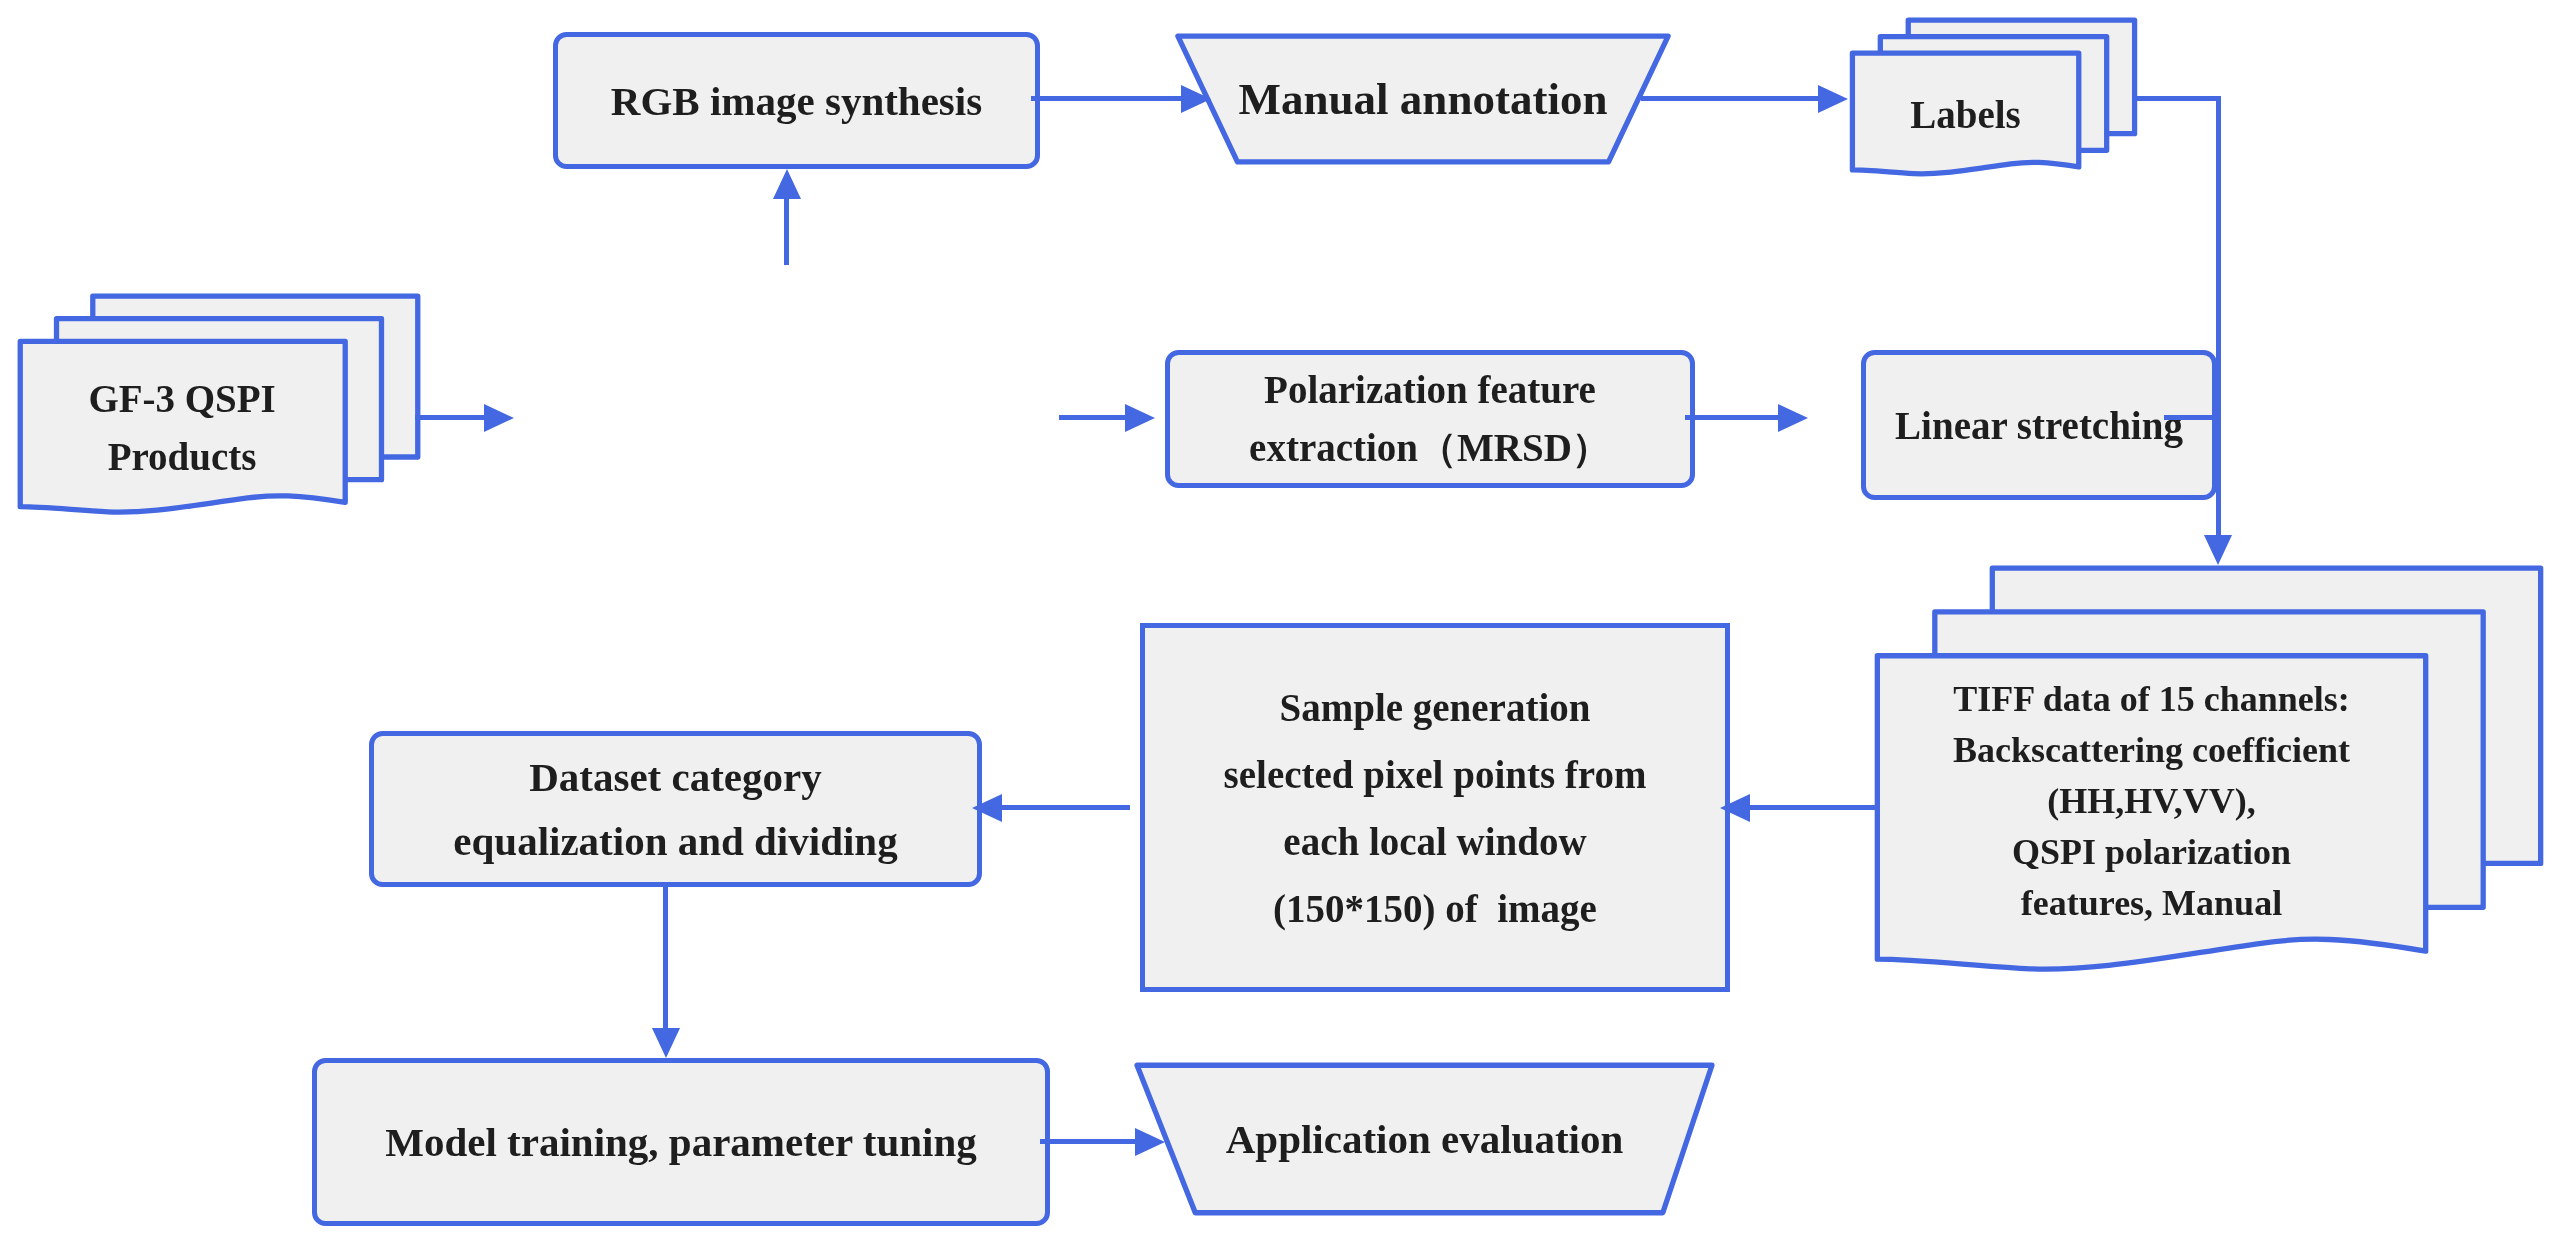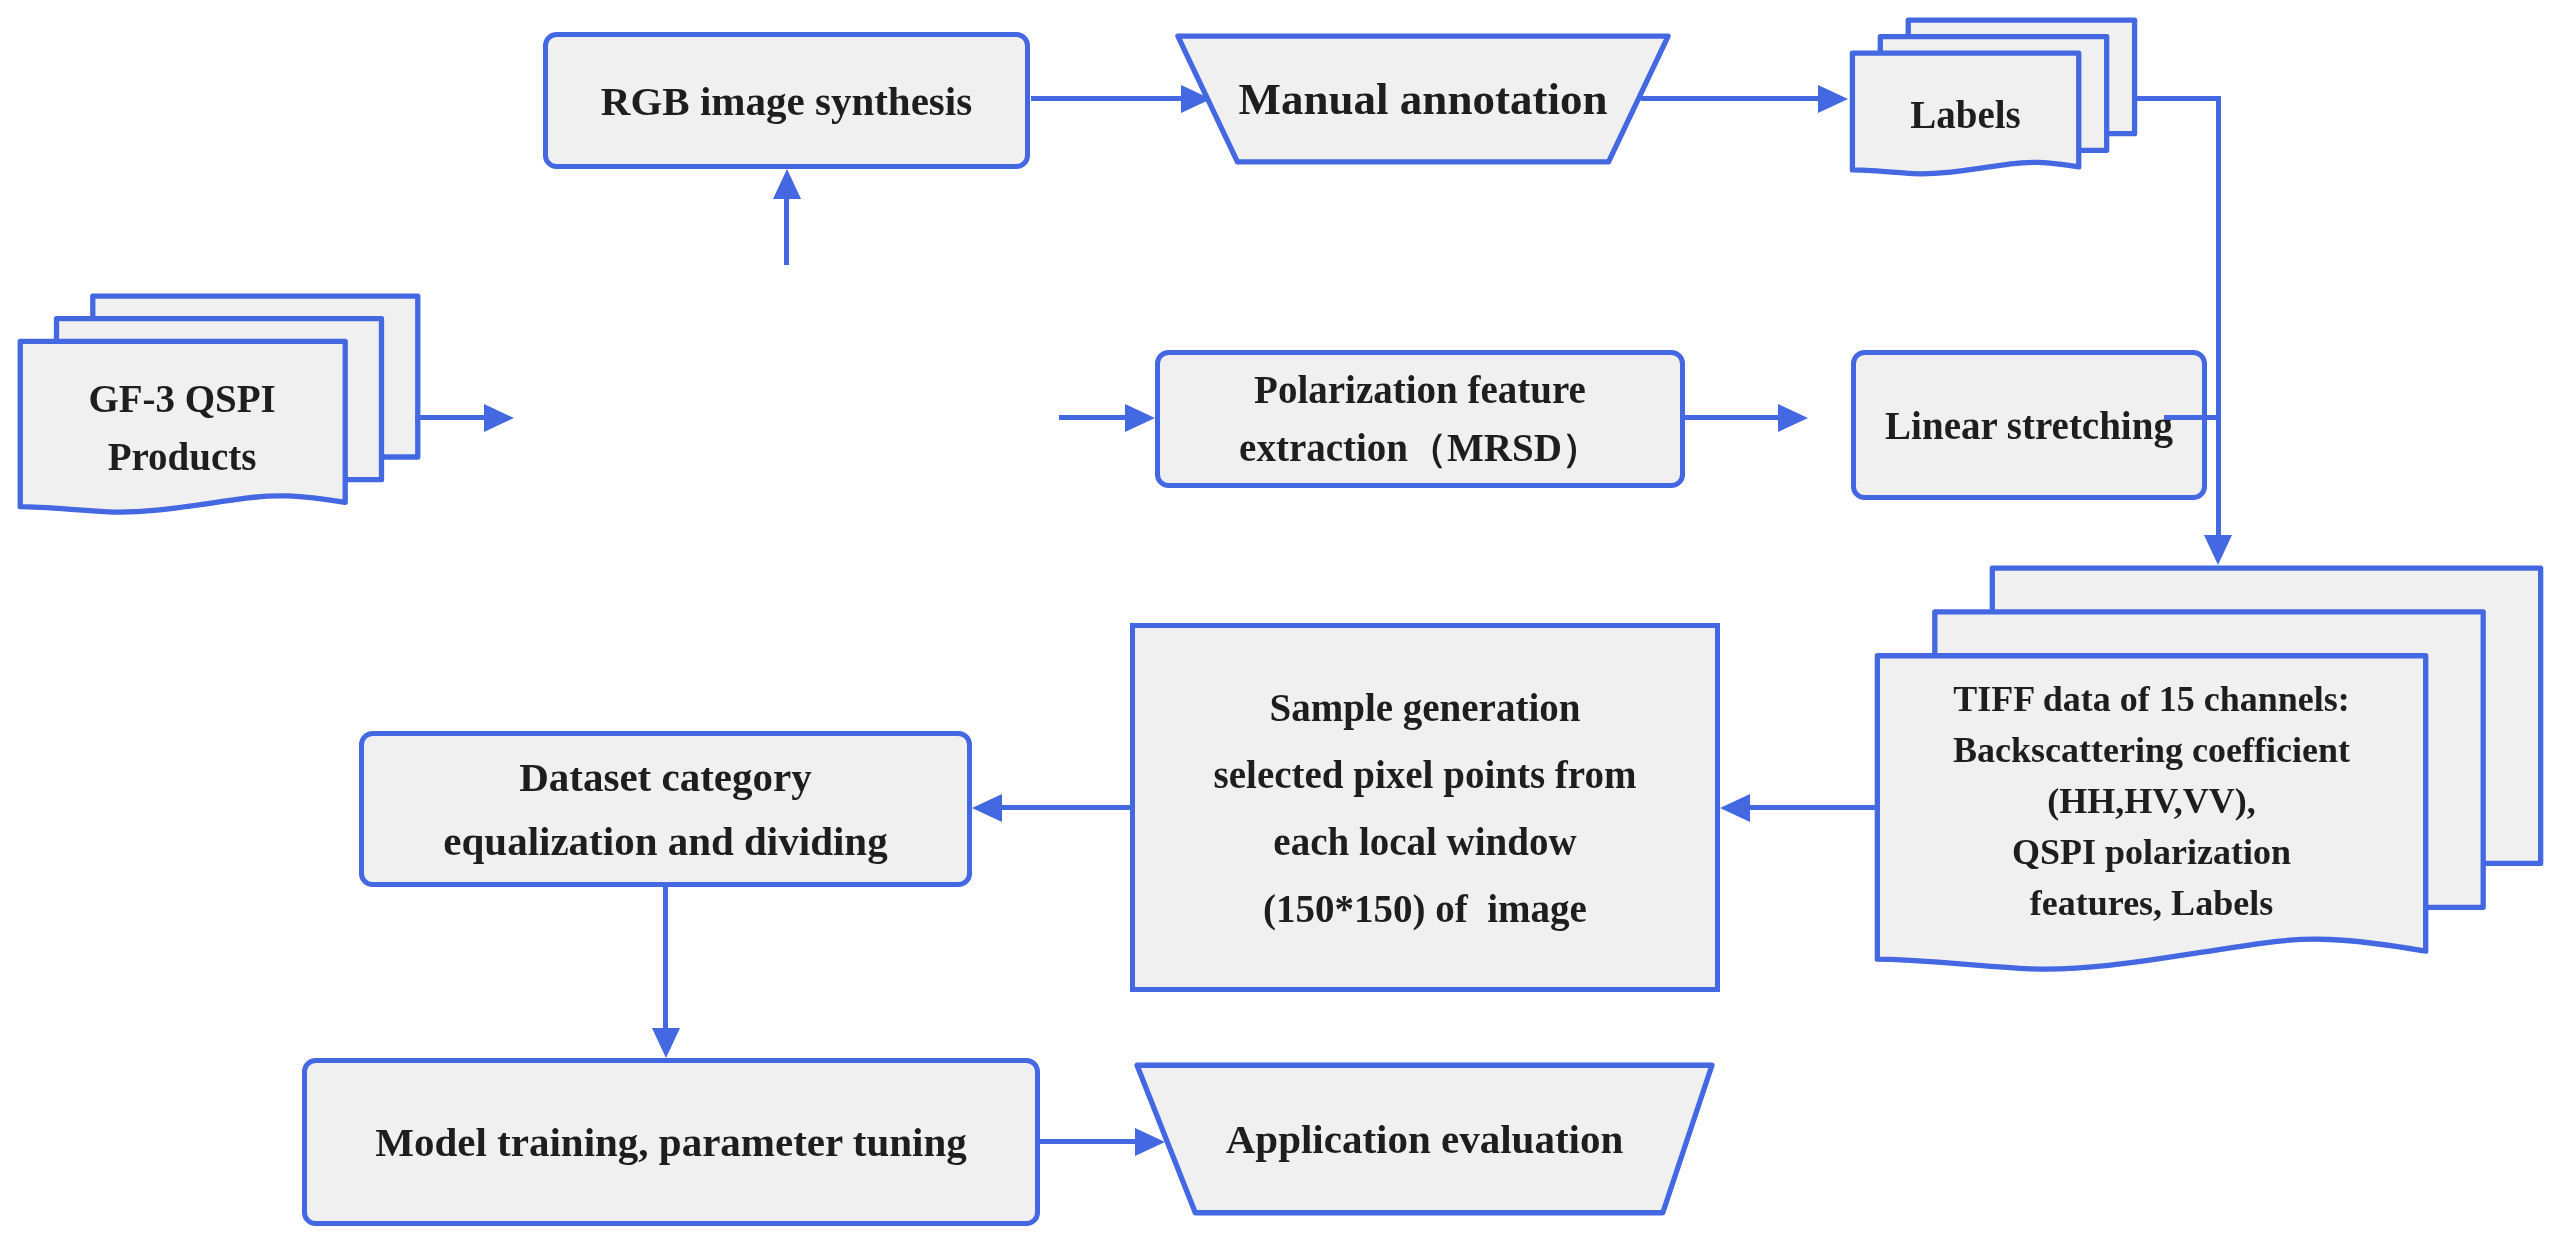--- a/index.html
+++ b/index.html
@@ -10,21 +10,21 @@
   }
   html,body{margin:0;padding:0;background:var(--bg);}
   .canvas{
     position:relative;width:2576px;height:1236px;background:var(--bg);
     font-family:"Liberation Serif", serif;font-weight:bold;color:var(--text);
     overflow:hidden;
   }
   .node{position:absolute;box-sizing:border-box;}
   .box{background:var(--fill);border:5.3px solid var(--blue);}
   .rounded{border-radius:13.6px;}
-  .center{display:flex;flex-direction:column;align-items:center;justify-content:center;text-align:center;}
+  .center{display:flex;flex-direction:column;align-items:center;justify-content:center;text-align:center;margin-left:10px;}
   .lbl{white-space:pre;}
   .hline,.vline{position:absolute;background:var(--blue);}
   .hline{height:5.3px;}
   .vline{width:5.3px;}
   .arr{position:absolute;width:0;height:0;border-style:solid;}
   .arr.right{border-width:14.4px 0 14.4px 30px;border-color:transparent transparent transparent var(--blue);}
   .arr.left{border-width:14.4px 30px 14.4px 0;border-color:transparent var(--blue) transparent transparent;}
   .arr.up{border-width:0 14.4px 30px 14.4px;border-color:transparent transparent var(--blue) transparent;}
   .arr.down{border-width:30px 14.4px 0 14.4px;border-color:var(--blue) transparent transparent transparent;}
   .doc-stack svg{position:absolute;left:0;top:0;overflow:visible;}
@@ -87,21 +87,21 @@
       <svg width="670" height="416" viewBox="0 0 885 550">
         <path d="M0,0 L725,0 L725,390.6 L0,390.6 Z" transform="translate(156,4)" style="fill:var(--fill);stroke:var(--blue);stroke-width:7;stroke-linejoin:round;"></path>
         <path d="M0,0 L725,0 L725,390.6 L0,390.6 Z" transform="translate(80,62)" style="fill:var(--fill);stroke:var(--blue);stroke-width:7;stroke-linejoin:round;"></path>
         <path d="M0.0,0.0 L725.0,0.0 L725.0,390.6 C616.3,371.7 565.5,371.7 507.5,380.1 C377.0,399.0 290.0,417.9 195.8,413.7 C123.3,409.5 50.8,401.1 0.0,401.1 Z" transform="translate(4,120)" style="fill:var(--fill);stroke:var(--blue);stroke-width:7;stroke-linejoin:round;"></path>
       </svg>
     <div class="overlay" style="left:3px;top:85px;width:549px;height:303px;font-size:36px;line-height:51px;">
       <div class="lbl">TIFF data of 15 channels:</div>
       <div class="lbl">Backscattering coefficient</div>
       <div class="lbl">(HH,HV,VV),</div>
       <div class="lbl">QSPI polarization</div>
-      <div class="lbl">features, Labels</div>
+      <div class="lbl">features, Manual</div>
     </div>
   </div>
 
   <div class="node box center" style="left:1130px;top:623px;width:590px;height:369px;font-size:39px;line-height:67px;">
     <div class="lbl">Sample generation</div>
     <div class="lbl">selected pixel points from</div>
     <div class="lbl">each local window</div>
     <div class="lbl">(150*150) of  image</div>
   </div>
 

